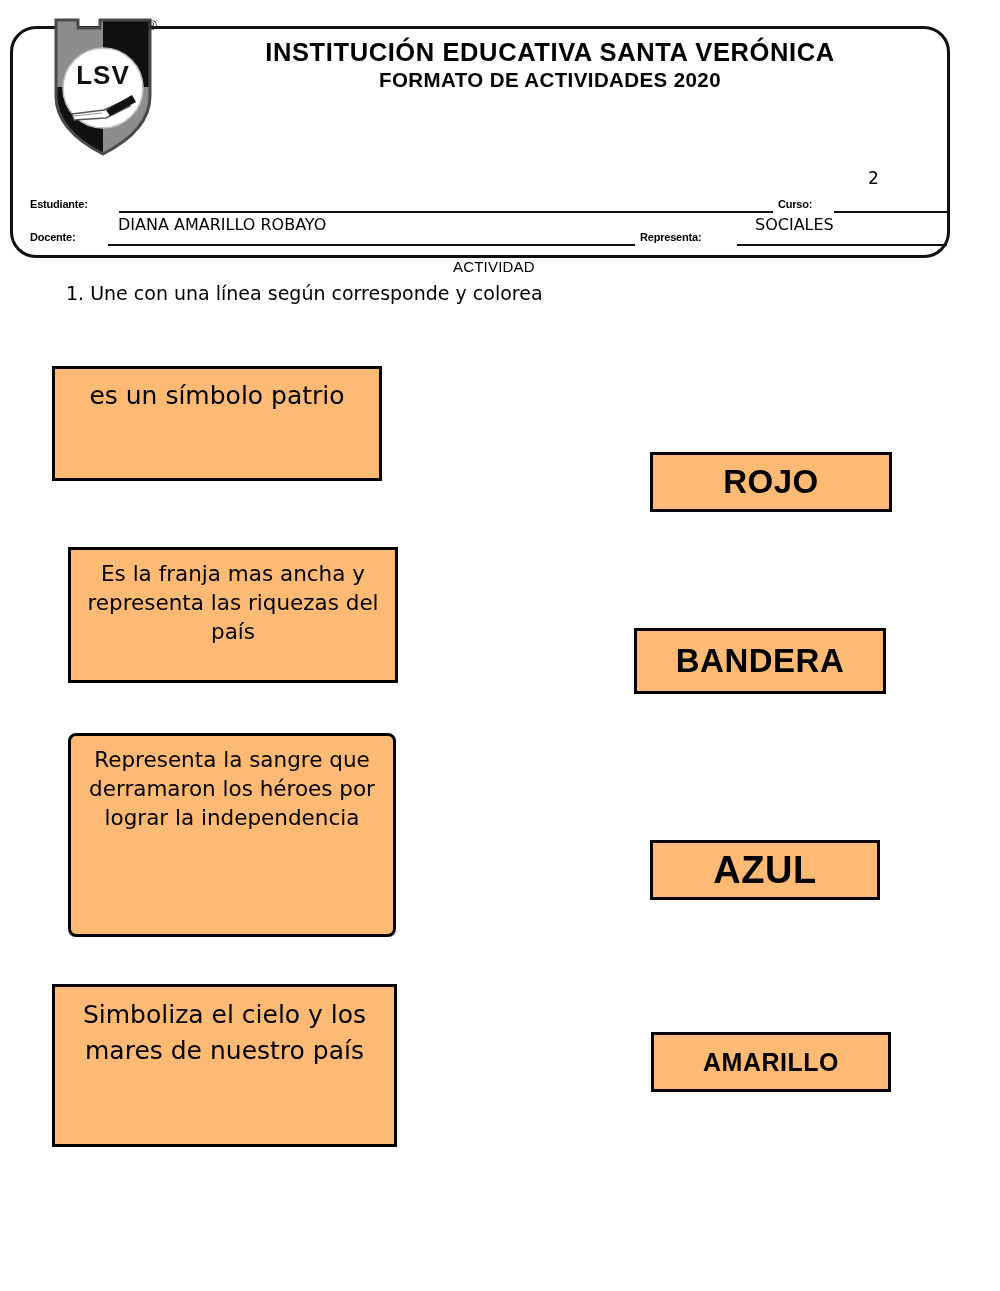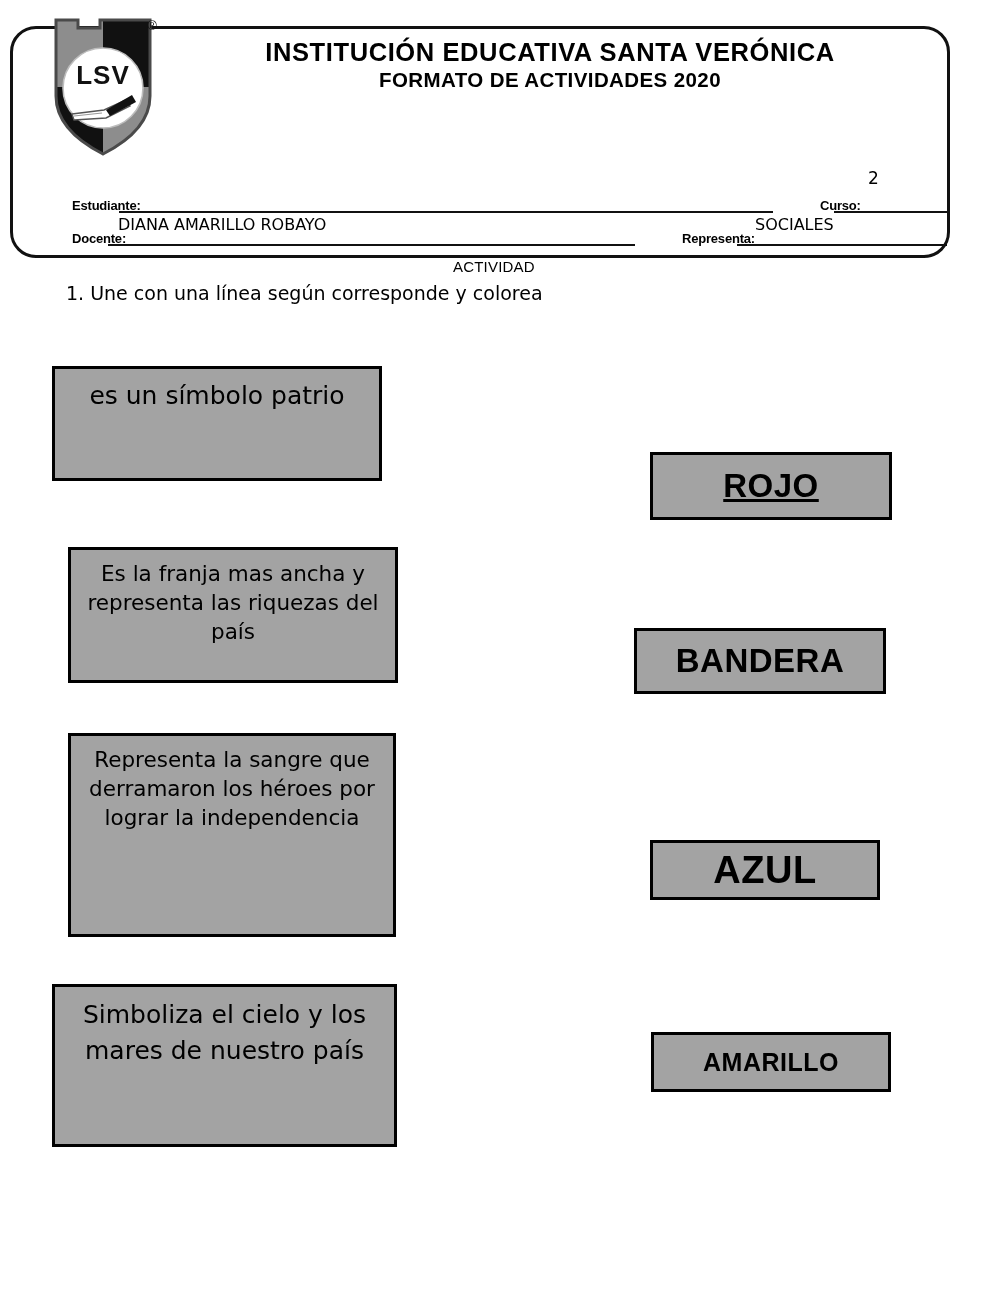--- a/index.html
+++ b/index.html
@@ -68,25 +68,24 @@
     position: absolute;
     left: 868px;
     top: 168px;
     font-size: 17px;
     font-family: "DejaVu Sans", sans-serif;
   }
 
   
   .field-label {
     position: absolute;
-    font-size: 13px;
+    font-size: 11px;
     font-weight: bold;
     letter-spacing: -0.2px;
     white-space: nowrap;
-    margin-left: 42px;
   }
   .field-rule {
     position: absolute;
     height: 0;
     border-top: 2.5px solid #111;
   }
   .field-value {
     position: absolute;
     font-size: 16px;
     font-family: "DejaVu Sans", sans-serif;
@@ -122,21 +121,21 @@
     font-size: 19px;
     font-family: "DejaVu Sans", sans-serif;
   }
 
   
   .concept-box,
   .answer-box {
     position: absolute;
     box-sizing: border-box;
     border: 3px solid #000;
-    background: #a3a3a3;
+    background: #fdba74;
     display: flex;
     justify-content: center;
   }
   .concept-box {
     align-items: flex-start;
     padding-top: 10px;
   }
   .concept-text {
     font-family: "DejaVu Sans", sans-serif;
     font-size: 22.5px;
@@ -151,24 +150,24 @@
     font-size: 33px;
     font-weight: bold;
     letter-spacing: 0.5px;
     text-align: center;
     color: #000;
   }
 
   
   #concept-0 { left: 52px;  top: 366px;  width: 330px; height: 115px; }
   #concept-1 { left: 68px;  top: 547px;  width: 330px; height: 136px; }
-  #concept-2 { left: 68px;  top: 733px;  width: 328px; height: 204px; }
+  #concept-2 { left: 68px;  top: 733px;  width: 328px; height: 204px; border-radius: 8px; }
   #concept-3 { left: 52px;  top: 984px;  width: 345px; height: 163px; }
 
-  #answer-0 { left: 650px; top: 452px;  width: 242px; height: 68px; text-decoration: underline; }
+  #answer-0 { left: 650px; top: 452px;  width: 242px; height: 60px; }
   #answer-1 { left: 634px; top: 628px;  width: 252px; height: 66px; }
   #answer-2 { left: 650px; top: 840px;  width: 230px; height: 60px; }
   #answer-3 { left: 651px; top: 1032px; width: 240px; height: 60px; }
 
   #concept-1 .concept-text { font-size: 21.5px; }
   #concept-2 .concept-text { font-size: 21.5px; }
   #concept-3 .concept-text { font-size: 25px; line-height: 1.42; }
   #concept-0 .concept-text { font-size: 25px; }
 
   #answer-2 .answer-text { font-size: 38px; }

